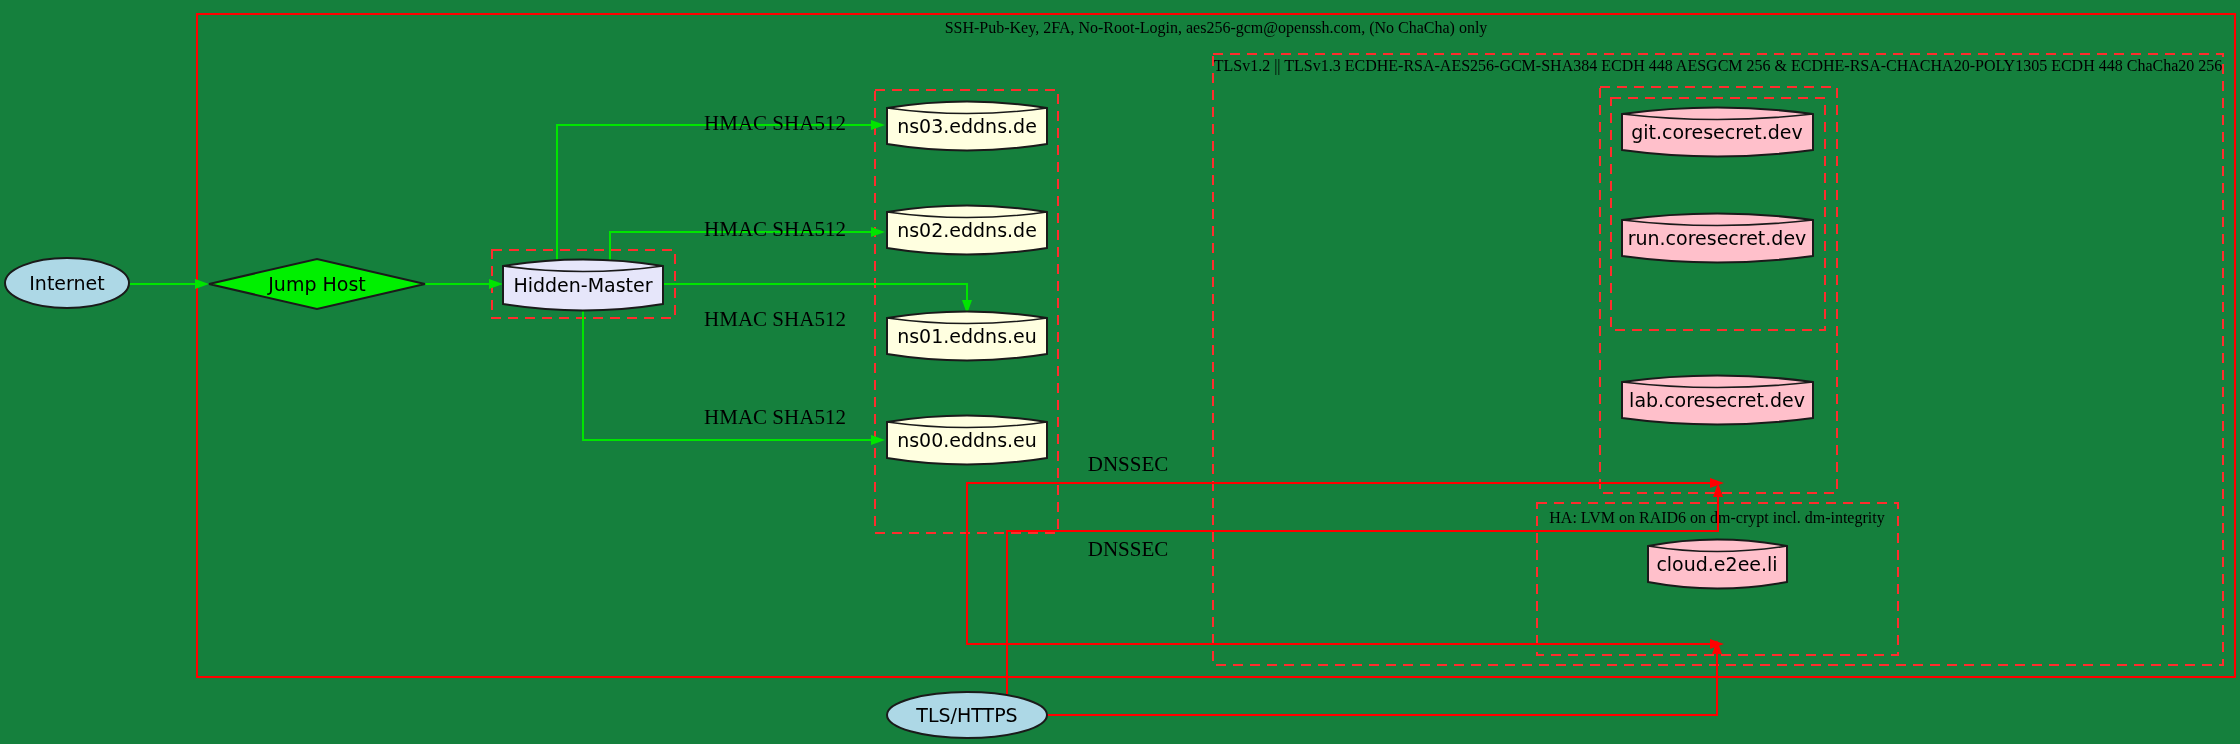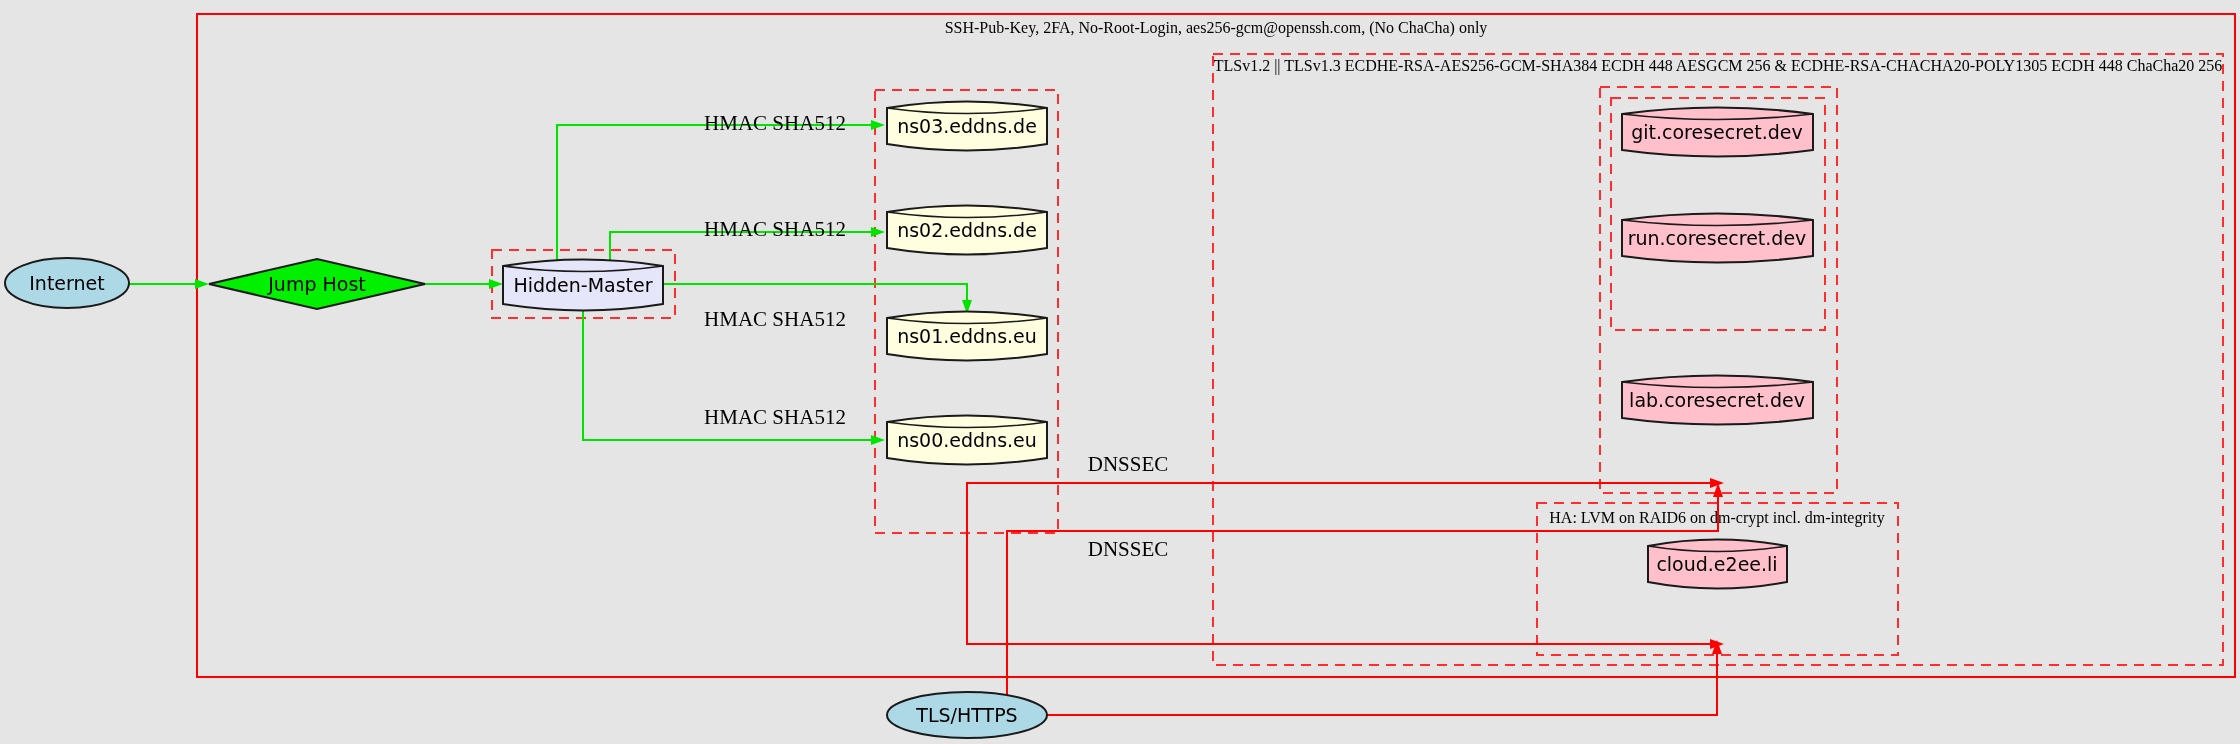--- a/index.html
+++ b/index.html
@@ -1,16 +1,16 @@
 <!DOCTYPE html>
 <html><head>
 <meta charset="utf-8">
 <style>
   html,body{margin:0;padding:0;background:#ffffff;}
-  .canvas{position:relative;width:2240px;height:744px;background:#e5e5e5;overflow:hidden;}
+  .canvas{position:relative;width:2240px;height:744px;background:#15803d;overflow:hidden;}
   svg{display:block;}
   text{fill:#000000;}
   .nlabel{font-family:"DejaVu Sans","Liberation Sans",sans-serif;font-size:19px;text-anchor:middle;}
   .elabel{font-family:"Liberation Serif","DejaVu Serif",serif;font-size:21px;text-anchor:middle;}
   .clabel{font-family:"Liberation Serif","DejaVu Serif",serif;font-size:16px;text-anchor:middle;}
   .node-shape{stroke:#1a1a1a;stroke-width:2;}
   .rim{fill:none;stroke:#1a1a1a;stroke-width:1.6;}
   .dashedbox{fill:none;stroke-width:2;stroke-dasharray:10,7;}
   .solidbox{fill:none;stroke-width:2;}
   .edge{fill:none;stroke-width:2;}

